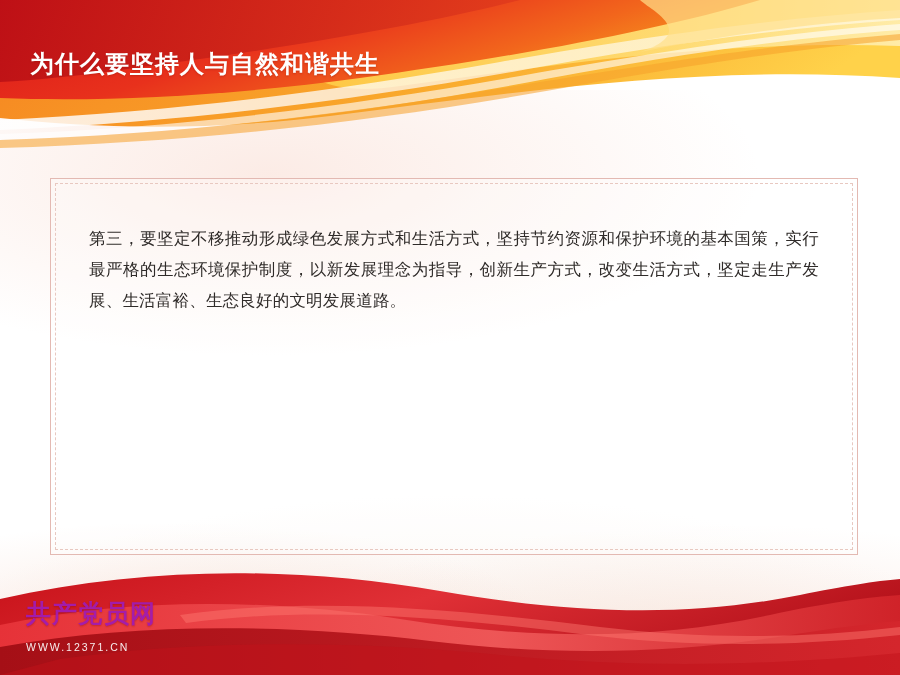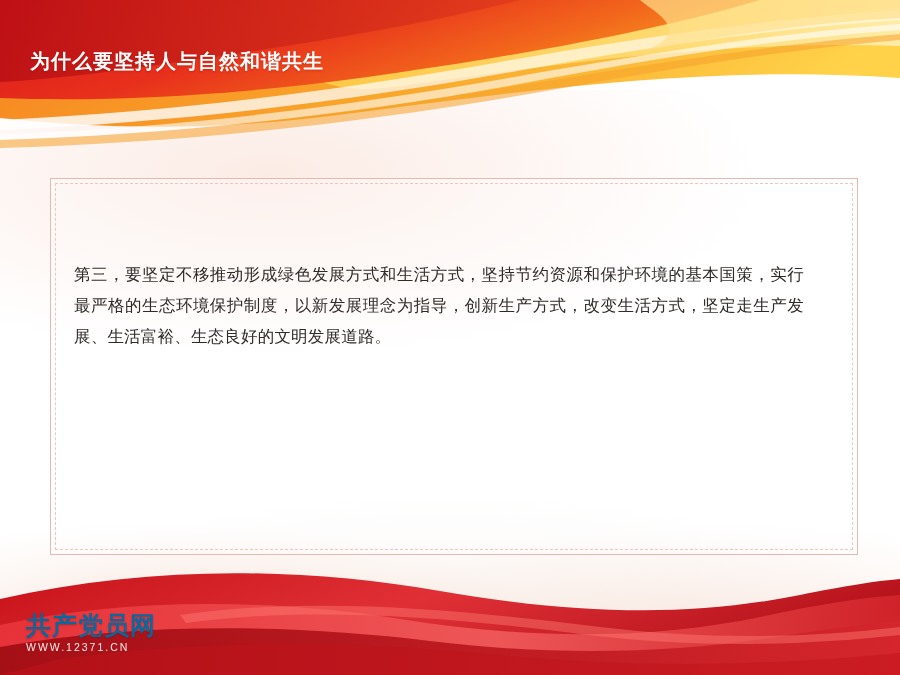--- a/index.html
+++ b/index.html
@@ -47,21 +47,21 @@
     left: 0; top: 0;
     width: 900px; height: 150px;
     overflow: hidden;
   }
   .top-banner svg { display: block; }
 
   .banner-title {
     position: absolute;
     left: 30px;
     top: 48px;
-    font-size: 20px;
+    font-size: 24px;
     font-weight: bold;
     color: #ffffff;
     letter-spacing: 1px;
     white-space: nowrap;
     text-shadow: 0 1px 2px rgba(140,20,10,0.35);
   }
 
   
   .content-frame {
     position: absolute;
@@ -74,24 +74,23 @@
     background: rgba(255,255,255,0.28);
   }
   .content-frame .inner-line {
     position: absolute;
     left: 4px; top: 4px; right: 4px; bottom: 4px;
     border: 1px dashed #e8c8c0;
     pointer-events: none;
   }
   .content-body {
     position: absolute;
-    left: 23px;
+    left: 38px;
     top: 44px;
     width: 730px;
-    margin-top: 36px;
   }
   .para {
     color: #2f2b29;
     font-size: 16.5px;
     line-height: 31px;
     text-align: justify;
     margin: 0 0 22px 0;
     letter-spacing: 0.2px;
   }
   .para:last-child { margin-bottom: 0; }
@@ -111,26 +110,26 @@
     position: absolute;
     left: 26px;
     bottom: 22px;
     color: #ffffff;
     line-height: 1.05;
   }
   .logo-text {
     font-size: 25px;
     font-weight: bold;
     letter-spacing: 1px;
-    color: #0369a1;
+    color: #a21caf;
     opacity: 0.96;
     text-shadow: 0 1px 2px rgba(120,10,10,0.35);
   }
   .logo-sub {
-    margin-top: 4px;
+    margin-top: 16px;
     font-size: 10.5px;
     letter-spacing: 2px;
     color: #ffffff;
     opacity: 0.92;
     font-family: "Liberation Sans", sans-serif;
   }
 </style>
 </head>
 <body>
 

